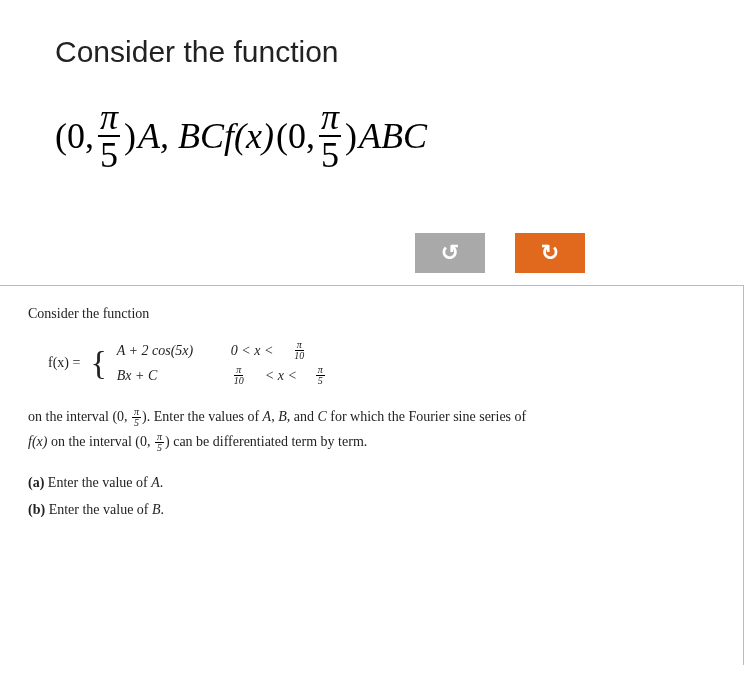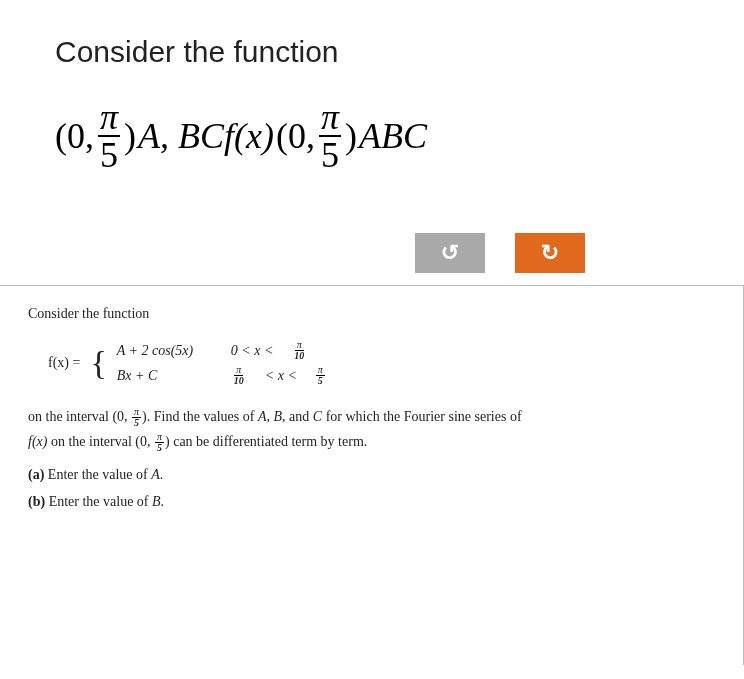--- a/index.html
+++ b/index.html
@@ -90,22 +90,22 @@
   .case-row { display: flex; align-items: center; gap: 14px; }
   .case-left { min-width: 100px; font-style: italic; }
   .case-right { font-style: italic; display:flex; align-items:center; gap:18px;}
   .sfrac {
     display: inline-flex; flex-direction: column; align-items: center;
     font-size: 10px; line-height: 1; vertical-align: middle;
     font-style: italic;
     margin: 0 1px;
   }
   .sfrac .n { border-bottom: 1px solid #000; padding: 0 2px; }
-  .sfrac .d { padding: 0 2px; font-weight: bold; }
-  .body-text { line-height: 1.8; margin-bottom: 8px; }
+  .sfrac .d { padding: 0 2px; }
+  .body-text { line-height: 1.8; margin-bottom: 16px; }
   .body-text .it { font-style: italic; }
   .parts { line-height: 1.9; }
   .parts .b { font-weight: bold; }
   .parts .it { font-style: italic; }
 </style>
 </head>
 <body>
 
 <div class="top-area">
   <div class="big-title">Consider the function</div>
@@ -168,21 +168,21 @@
           </span>
         </span>
       </div>
     </div>
   </div>
 
   <div class="body-text">
     <span>on the interval </span><span>(0, </span><span class="sfrac">
         <span class="n">π</span>
         <span class="d">5</span>
-      </span><span>)</span><span>. Find the values of </span><span class="it">A</span>, <span class="it">B</span><span>, and </span><span class="it">C</span><span> for which the Fourier sine series of</span>
+      </span><span>)</span><span>. Enter the values of </span><span class="it">A</span>, <span class="it">B</span><span>, and </span><span class="it">C</span><span> for which the Fourier sine series of</span>
     <br>
     <span class="it">f(x)</span> <span>on the interval </span><span>(0, </span><span class="sfrac">
         <span class="n">π</span>
         <span class="d">5</span>
       </span><span>)</span><span> can be differentiated term by term.</span>
   </div>
 
   <div class="parts">
     <div>
       <span class="b">(a)</span>

